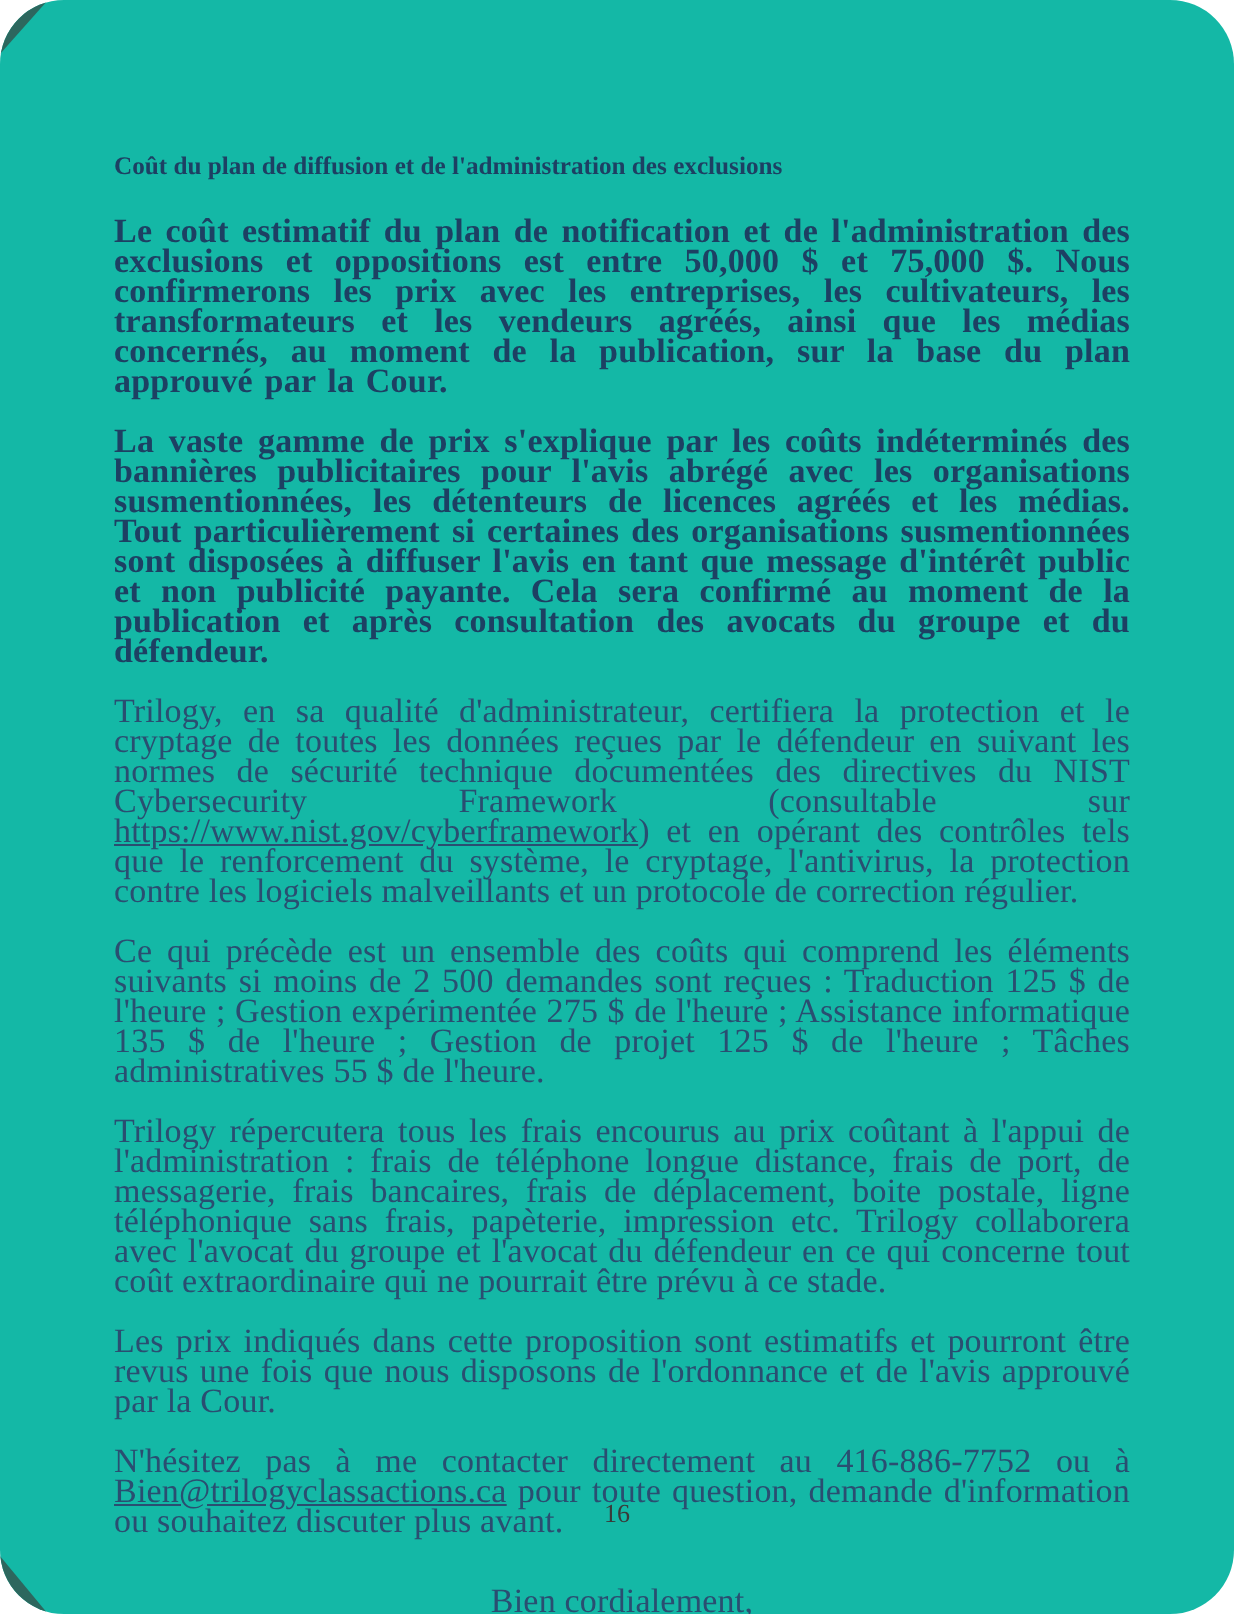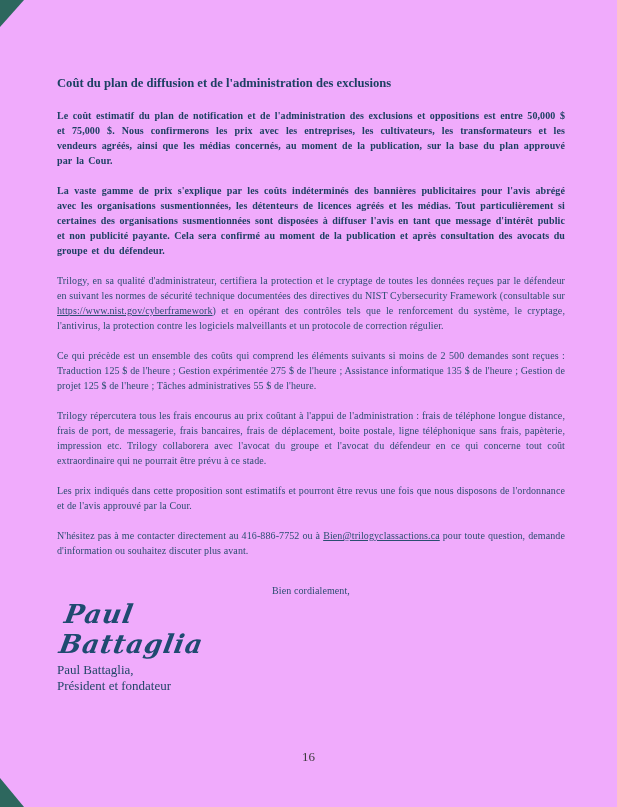--- a/index.html
+++ b/index.html
@@ -4,24 +4,25 @@
 <style>
   html, body {
     margin: 0;
     padding: 0;
     background: #ffffff;
   }
   .page {
     position: relative;
     width: 617px;
     height: 807px;
-    background: #f0abfc;
+    background: #14b8a6;
     font-family: "Liberation Serif", serif;
     color: #2a4e71;
     overflow: hidden;
+    border-radius: 32px;
   }
   .corner {
     position: absolute;
     left: 0;
     width: 0;
     height: 0;
   }
   .corner-top {
     top: 0;
     border-top: 27px solid #2d675e;
@@ -39,21 +40,21 @@
     width: 508px;
   }
   .heading {
     font-size: 12.6px;
     line-height: 15px;
     font-weight: bold;
     color: #1d4063;
     margin: 0 0 17px 0;
   }
   .para {
-    font-size: 10px;
+    font-size: 17px;
     line-height: 15px;
     margin: 0 0 15px 0;
     text-align: justify;
     letter-spacing: 0.1px;
   }
   .para.bold {
     font-weight: bold;
     color: #1d4063;
     word-spacing: 1.5px;
   }

